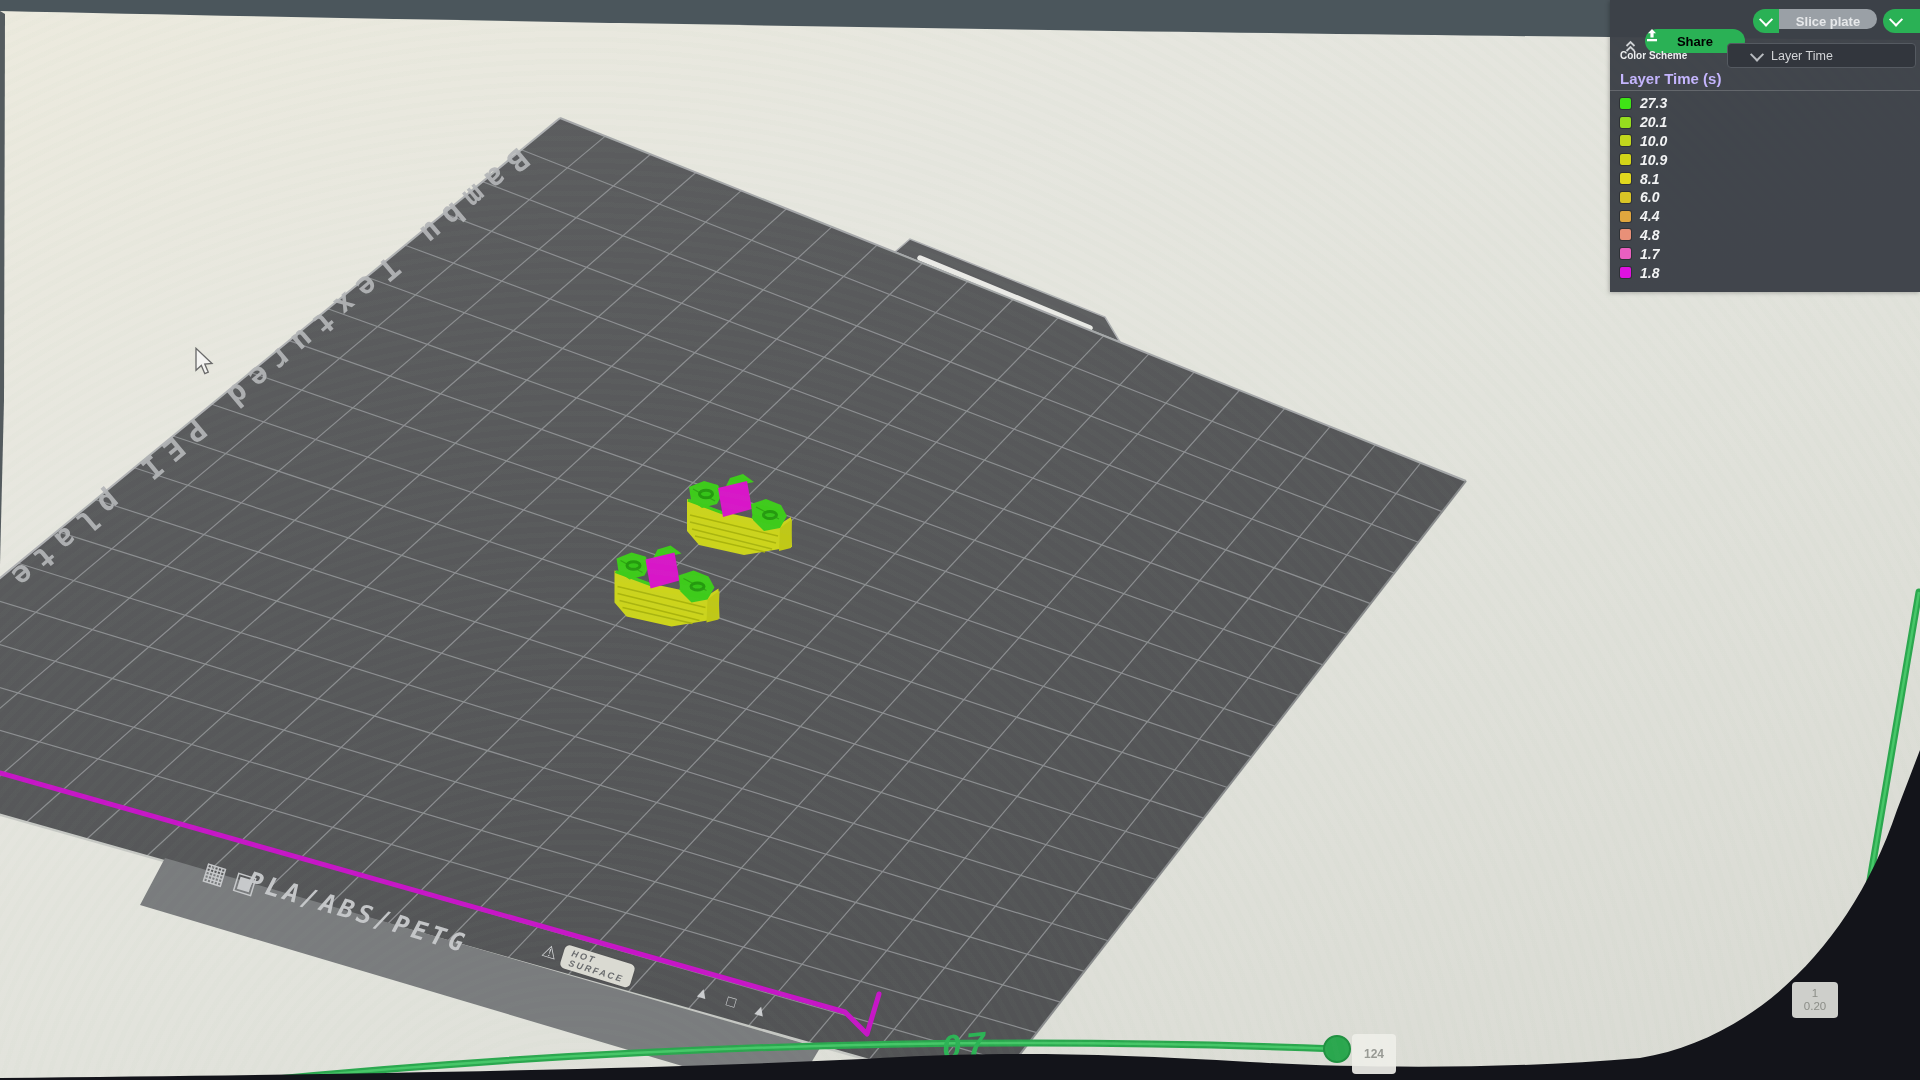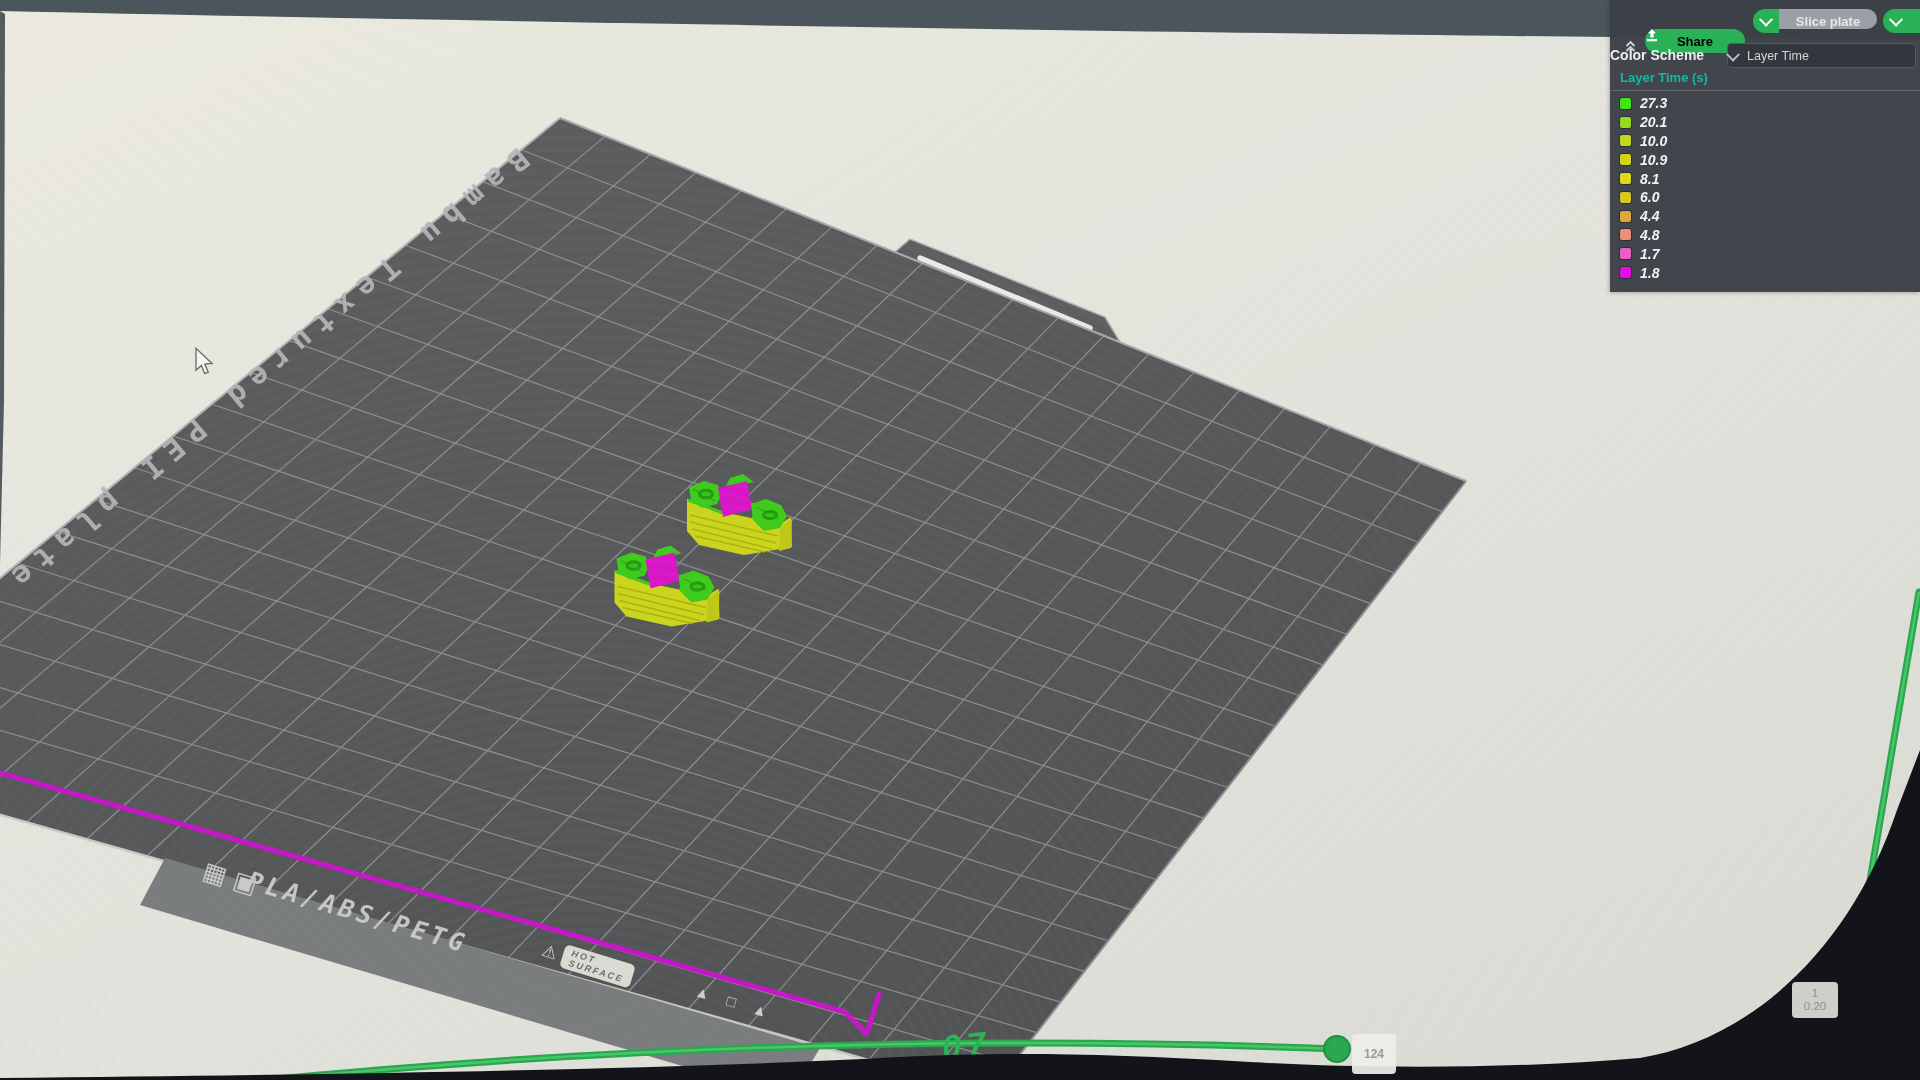--- a/index.html
+++ b/index.html
@@ -51,28 +51,28 @@
   .chev-seg.s2{left:273px;border-right:1px solid rgba(255,255,255,.5);}
   .gray-seg{position:absolute;left:169px;top:9px;width:98px;height:20px;background:#9aa0a6;
     border-radius:0 12px 12px 0;display:flex;align-items:flex-end;justify-content:center;
     font-size:13px;font-weight:bold;color:#e6e8ea;}
   .green-stub{position:absolute;left:299px;top:9px;width:11px;height:24px;background:#2ab155;}
   .chevron-down{width:8px;height:8px;border-left:2px solid #fff;border-bottom:2px solid #fff;
     transform:rotate(-45deg) translate(1px,-1px);}
   .scheme-row{position:absolute;left:1610px;top:40px;width:310px;height:30px;z-index:6;
     display:flex;align-items:center;}
   .collapse-ic{margin-left:14px;}
-  .scheme-title{font-size:14px;font-weight:bold;color:#eceeef;}
+  .scheme-title{margin-left:10px;font-size:10px;font-weight:bold;color:#eceeef;}
   .select{position:absolute;left:1727px;top:43px;width:189px;height:25px;z-index:6;
     background:#32363d;border:1px solid #555a61;border-radius:4px;display:flex;
-    align-items:center;gap:9px;padding-left:0;box-sizing:border-box;}
+    align-items:center;gap:9px;padding-left:24px;box-sizing:border-box;}
   .select .chevron-down{border-color:#b9bcc0;}
   .select-val{font-size:12.5px;color:#d3d5d8;}
-  .legend-title{position:absolute;left:1620px;top:70px;z-index:6;font-size:13px;
-    font-weight:bold;color:#14b8a6;}
+  .legend-title{position:absolute;left:1620px;top:70px;z-index:6;font-size:15px;
+    font-weight:bold;color:#c4b5fd;}
   .panel-divider{position:absolute;left:1610px;top:90px;width:310px;height:1px;z-index:6;
     background:rgba(255,255,255,.18);}
   .legend{position:absolute;left:1620px;top:94px;z-index:6;}
   .legend-row{display:flex;align-items:center;height:18.8px;gap:9px;}
   .legend-swatch{width:11px;height:11px;border-radius:2px;box-shadow:0 0 0 1px rgba(0,0,0,.28);}
   .legend-value{font-size:14px;font-weight:bold;font-style:italic;color:#f2f3f4;}
 
   
   .badge-h{position:absolute;left:1352px;top:1034px;width:44px;height:40px;z-index:5;
     background:rgba(238,238,232,.92);border-radius:4px;display:flex;align-items:center;

